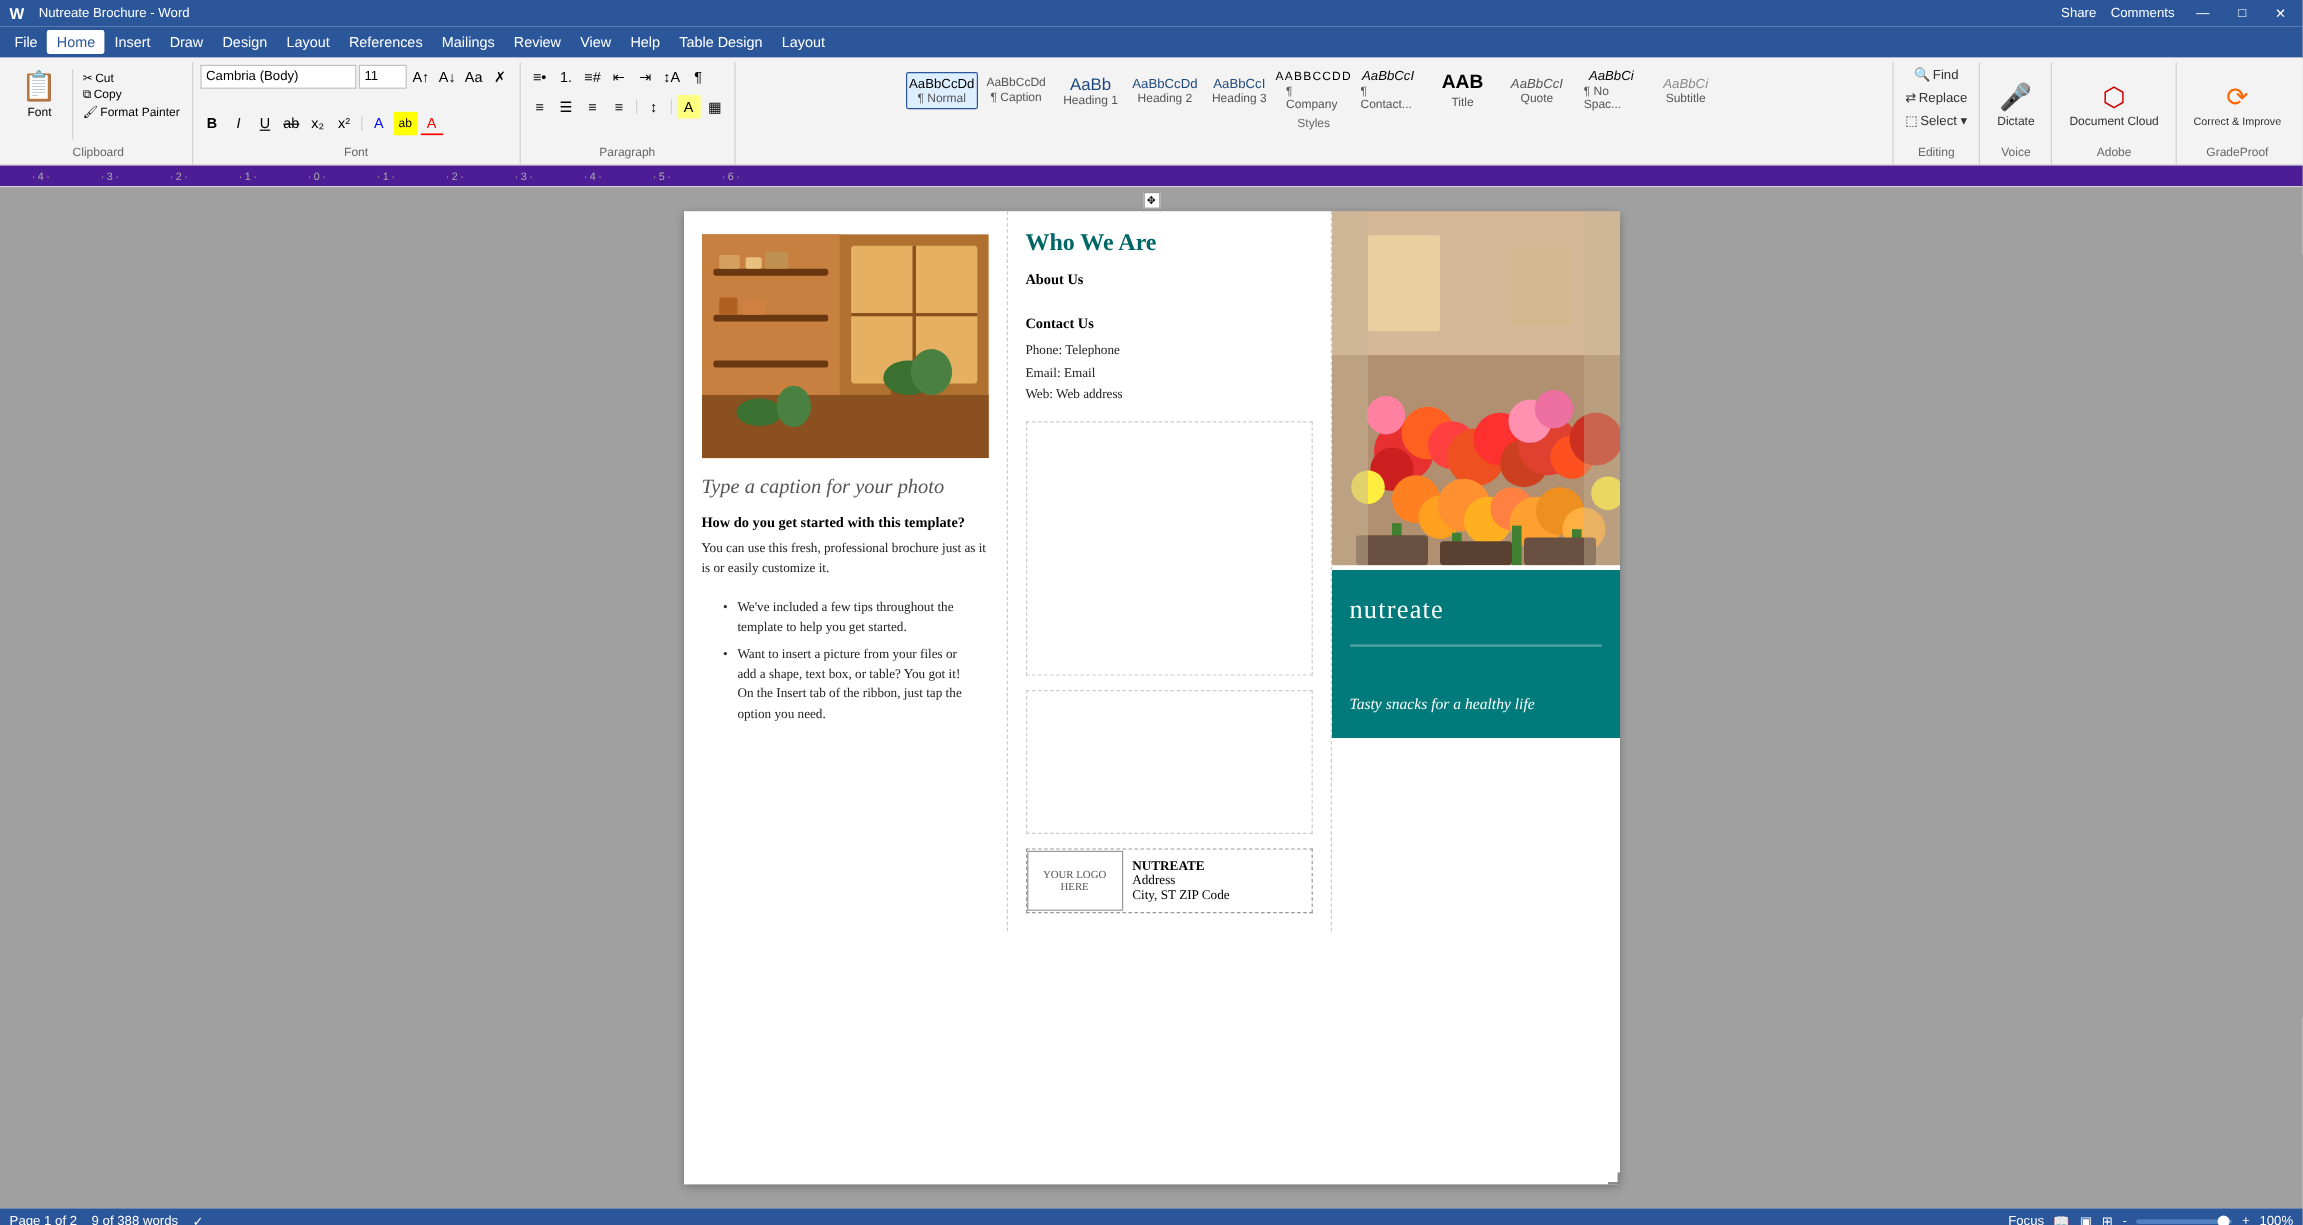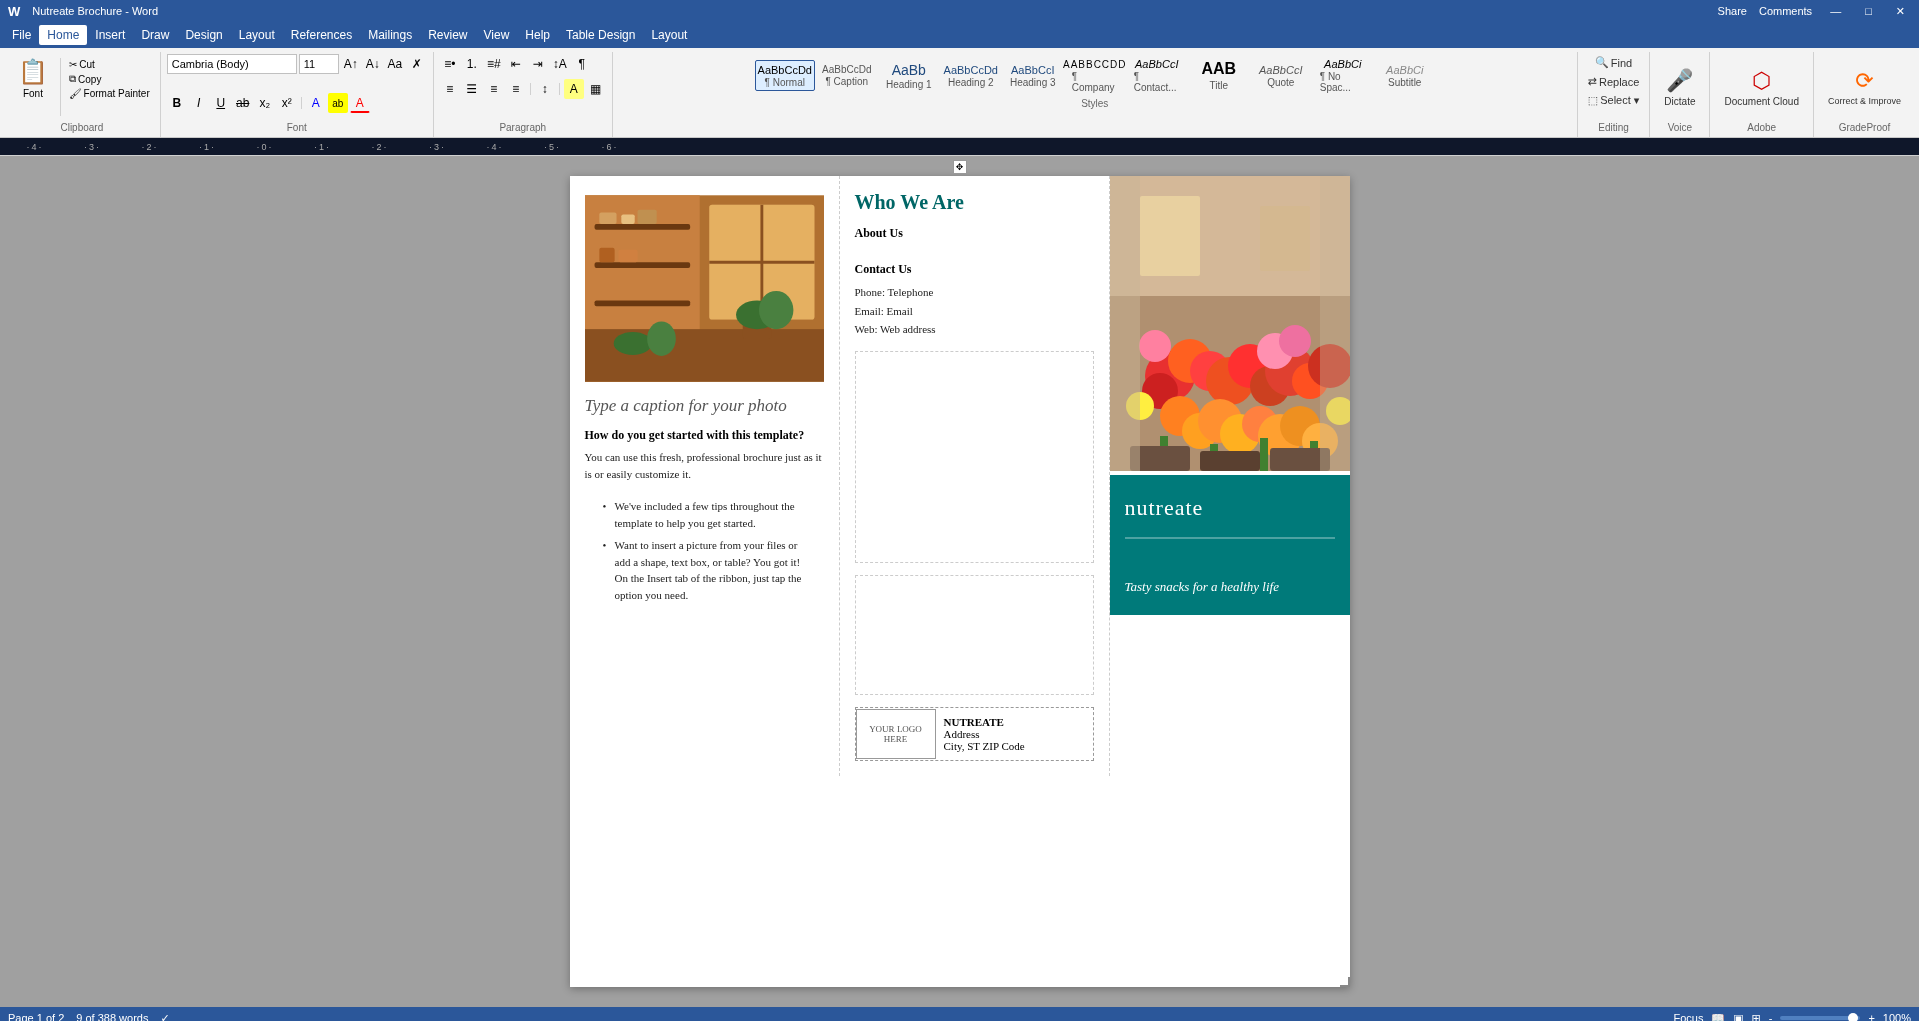--- a/index.html
+++ b/index.html
@@ -164,21 +164,21 @@
       font-size: 10px;
       min-width: 60px;
       border: 1px solid transparent;
     }
     .style-item.active { border-color: #2b579a; background: #ddeeff; }
     .style-preview { font-size: 14px; line-height: 1.3; white-space: nowrap; }
     .style-label { font-size: 10px; color: #555; }
 
     
     .ruler {
-      background: #0f172a;
+      background: #4c1d95;
       height: 18px;
       border-bottom: 1px solid #d0d0d0;
       display: flex;
       align-items: center;
       padding: 0 4px;
       font-size: 9px;
       color: #888;
       overflow: hidden;
     }
 

